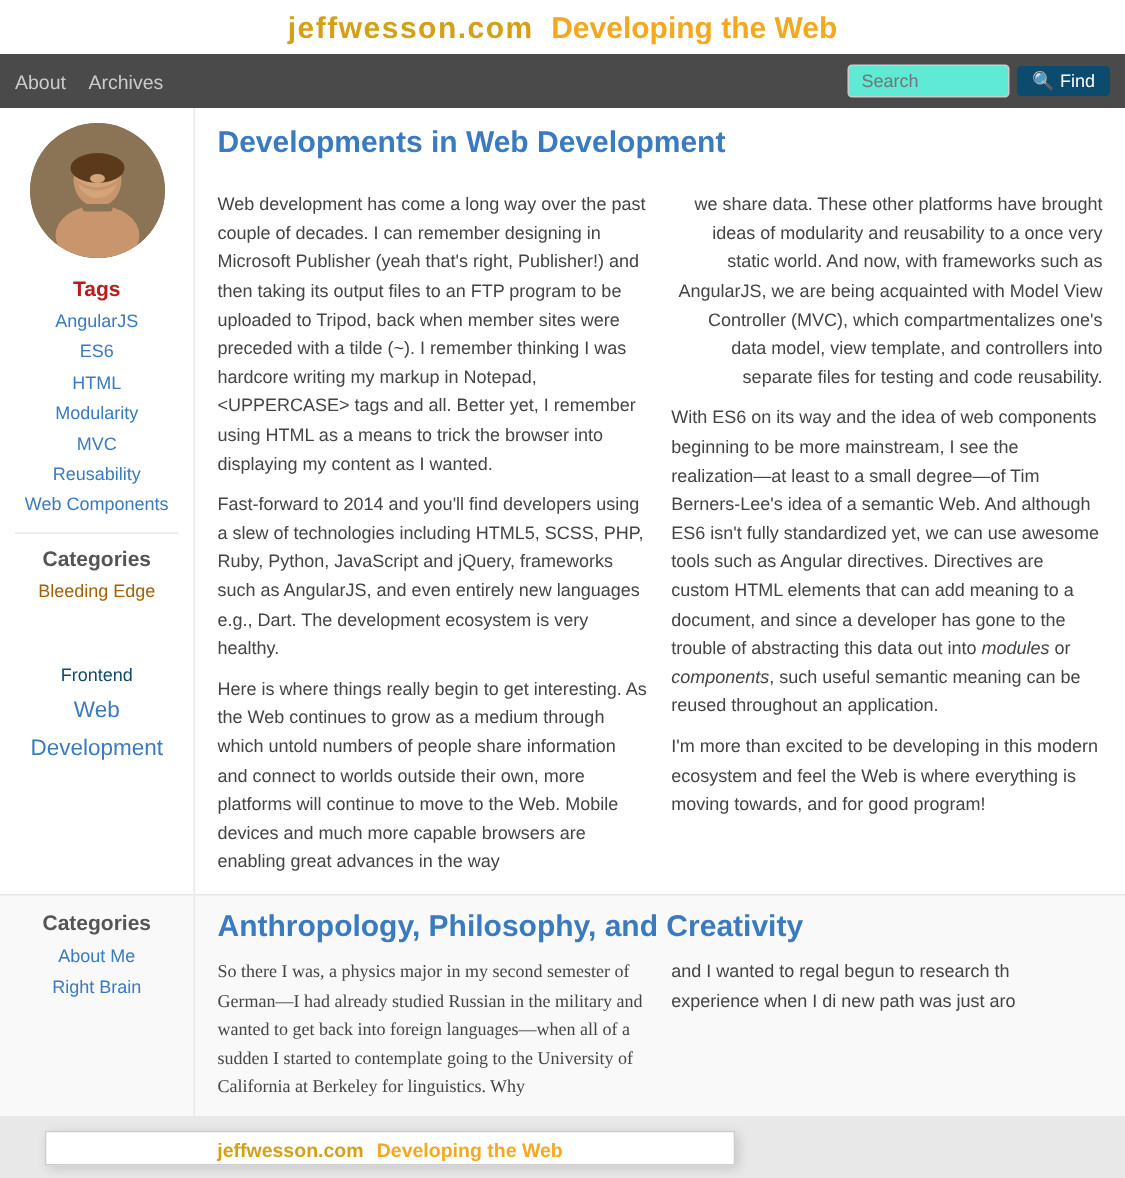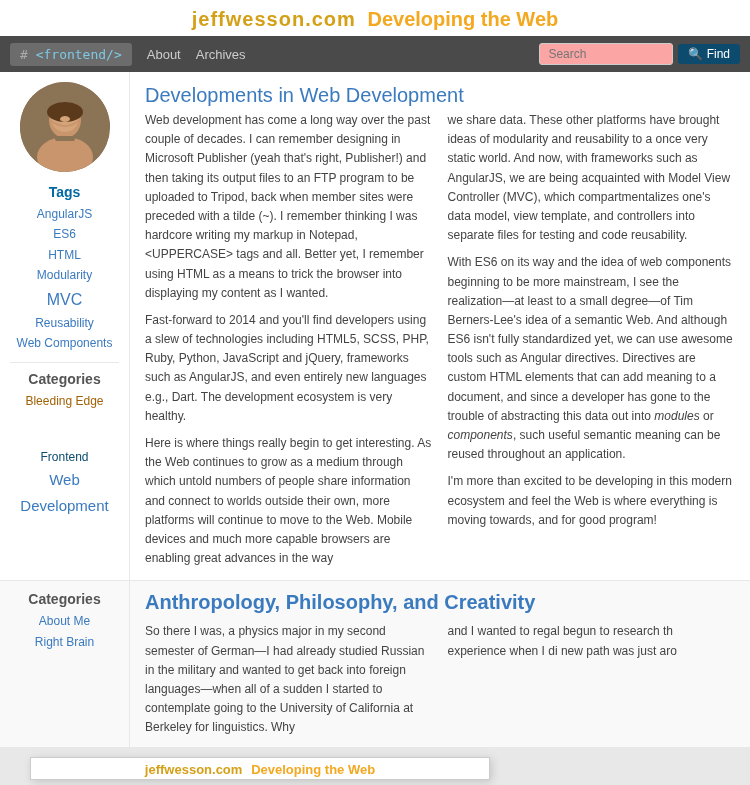--- a/index.html
+++ b/index.html
@@ -7,28 +7,24 @@
   </style>
 </head>
 <body>
 
 <div style="text-align:center; padding:8px 0 5px; background:#fff;">
   <span style="color:#d4a017; font-size:20px; font-weight:bold; letter-spacing:1px;">jeffwesson.com</span>
   <span style="color:#f4a820; font-size:20px; font-weight:bold; margin-left:8px;">Developing the Web</span>
 </div>
 
 <div style="background:#4a4a4a; display:flex; align-items:center; padding:0 10px; height:36px;">
-  <div style="background:#6c6c6c; color:#7ec8e3; font-family:monospace; font-size:13px; padding:4px 10px; border-radius:3px; margin-right:15px;">
-    <span style="color:#aaa;">#</span>
-    <span style="color:#7ec8e3;">&lt;frontend/&gt;</span>
-  </div>
   <a style="color:#ccc; font-size:13px; margin-right:15px; text-decoration:none; cursor:pointer;">About</a>
   <a style="color:#ccc; font-size:13px; margin-right:25px; text-decoration:none; cursor:pointer;">Archives</a>
   <div style="margin-left:auto; display:flex; align-items:center; gap:5px;">
-    <input type="text" placeholder="Search" style="padding: 3px 8px; border: 1px solid rgb(204, 204, 204); border-radius: 3px; font-size: 12px; width: 134px; background: #fca5a5;">
+    <input type="text" placeholder="Search" style="padding: 3px 8px; border: 1px solid rgb(204, 204, 204); border-radius: 3px; font-size: 12px; width: 108px; background: #5eead4;">
     <button style="background:#0c4a6e; color:#fff; border:none; padding:3px 10px; border-radius:3px; font-size:12px; cursor:pointer;">🔍 Find</button>
   </div>
 </div>
 
 <div style="display:flex; background:#fff;">
 
   <div style="width:130px; min-width:130px; padding:10px; border-right:1px solid #e8e8e8;">
 
     <div style="width:90px; height:90px; border-radius:50%; background:#8B7355; margin:0 auto 12px; overflow:hidden; display:flex; align-items:center; justify-content:center;">
       <svg width="90" height="90" viewBox="0 0 90 90">
@@ -36,67 +32,67 @@
         <ellipse cx="45" cy="38" rx="16" ry="18" fill="#c8956c"></ellipse>
         <ellipse cx="45" cy="75" rx="28" ry="20" fill="#c8956c"></ellipse>
         <circle cx="45" cy="36" r="14" fill="#d4a47a"></circle>
         <ellipse cx="45" cy="30" rx="18" ry="10" fill="#5a3a1a"></ellipse>
         <path d="M30 38 Q45 50 60 38" stroke="#c8956c" stroke-width="2" fill="none"></path>
         <rect x="35" y="54" width="20" height="5" rx="2" fill="#8B7355"></rect>
         <ellipse cx="45" cy="37" rx="5" ry="3" fill="#d4a47a"></ellipse>
       </svg>
     </div>
 
-    <div style="font-size:14px; font-weight:bold; color:#0369a1; text-align:center; margin-bottom:4px;">Tags</div>
+    <div style="font-size:14px; font-weight:bold; color:#b91c1c; text-align:center; margin-bottom:4px;">Tags</div>
     <a style="display:block; color:#3a7abf; font-size:12px; text-align:center; text-decoration:none; line-height:1.7;">AngularJS</a>
     <a style="display:block; color:#3a7abf; font-size:12px; text-align:center; text-decoration:none; line-height:1.7;">ES6</a>
     <a style="display:block; color:#3a7abf; font-size:12px; text-align:center; text-decoration:none; line-height:1.7;">HTML</a>
     <a style="display:block; color:#3a7abf; font-size:12px; text-align:center; text-decoration:none; line-height:1.7;">Modularity</a>
-    <a style="display:block; color:#3a7abf; font-size:16px; text-align:center; text-decoration:none; line-height:1.7;">MVC</a>
+    <a style="display:block; color:#3a7abf; font-size:12px; text-align:center; text-decoration:none; line-height:1.7;">MVC</a>
     <a style="display:block; color:#3a7abf; font-size:12px; text-align:center; text-decoration:none; line-height:1.7;">Reusability</a>
     <a style="display:block; color:#3a7abf; font-size:12px; text-align:center; text-decoration:none; line-height:1.7;">Web Components</a>
 
     <hr style="border:none; border-top:1px solid #e8e8e8; margin:8px 0;">
 
     <div style="font-size:14px; font-weight:bold; color:#555; text-align:center; margin-bottom:4px;">Categories</div>
     <a style="display:block; color:#a16207; font-size:12px; text-align:center; text-decoration:none; line-height:1.7;">Bleeding Edge</a>
     <a style="display:block; color:#0c4a6e; font-size:12px; text-align:center; text-decoration:none; line-height:1.7;margin-top:36px;">Frontend</a>
     <a style="display:block; color:#3a7abf; font-size:15px; text-align:center; text-decoration:none; line-height:1.7;">Web Development</a>
   </div>
 
   <div style="flex:1; padding:12px 15px;">
 
     <div>
-      <h1 style="font-size:20px; color:#3a7abf; font-weight:normal; margin-bottom:4px;">Developments in Web Development</h1>
+      <h1 style="font-size:20px; color:#3a7abf; font-weight:bold; margin-bottom:20px;">Developments in Web Development</h1>
       <div style="display:flex; gap:15px; font-size:12px; line-height:1.6; color:#444;">
         <div style="flex:1;">
           <p style="margin-bottom:8px;">Web development has come a long way over the past couple of decades. I can remember designing in Microsoft Publisher (yeah that's right, Publisher!) and then taking its output files to an FTP program to be uploaded to Tripod, back when member sites were preceded with a tilde (~). I remember thinking I was hardcore writing my markup in Notepad, &lt;UPPERCASE&gt; tags and all. Better yet, I remember using HTML as a means to trick the browser into displaying my content as I wanted.</p>
           <p style="margin-bottom:8px;">Fast-forward to 2014 and you'll find developers using a slew of technologies including HTML5, SCSS, PHP, Ruby, Python, JavaScript and jQuery, frameworks such as AngularJS, and even entirely new languages e.g., Dart. The development ecosystem is very healthy.</p>
           <p>Here is where things really begin to get interesting. As the Web continues to grow as a medium through which untold numbers of people share information and connect to worlds outside their own, more platforms will continue to move to the Web. Mobile devices and much more capable browsers are enabling great advances in the way</p>
         </div>
         <div style="flex:1;">
-          <p style="margin-bottom:8px;">we share data. These other platforms have brought ideas of modularity and reusability to a once very static world. And now, with frameworks such as AngularJS, we are being acquainted with Model View Controller (MVC), which compartmentalizes one's data model, view template, and controllers into separate files for testing and code reusability.</p>
+          <p style="margin-bottom:8px;text-align:right;">we share data. These other platforms have brought ideas of modularity and reusability to a once very static world. And now, with frameworks such as AngularJS, we are being acquainted with Model View Controller (MVC), which compartmentalizes one's data model, view template, and controllers into separate files for testing and code reusability.</p>
           <p style="margin-bottom:8px;">With ES6 on its way and the idea of web components beginning to be more mainstream, I see the realization—at least to a small degree—of Tim Berners-Lee's idea of a semantic Web. And although ES6 isn't fully standardized yet, we can use awesome tools such as Angular directives. Directives are custom HTML elements that can add meaning to a document, and since a developer has gone to the trouble of abstracting this data out into <em>modules</em> or <em>components</em>, such useful semantic meaning can be reused throughout an application.</p>
           <p>I'm more than excited to be developing in this modern ecosystem and feel the Web is where everything is moving towards, and for good program!</p>
         </div>
       </div>
     </div>
   </div>
 </div>
 
 <div style="display:flex; background:#f9f9f9; border-top:1px solid #e8e8e8;">
   <div style="width:130px; min-width:130px; padding:10px; border-right:1px solid #e8e8e8;">
     <div style="font-size:14px; font-weight:bold; color:#555; text-align:center; margin-bottom:4px;">Categories</div>
     <a style="display:block; color:#3a7abf; font-size:12px; text-align:center; text-decoration:none; line-height:1.7;">About Me</a>
     <a style="display:block; color:#3a7abf; font-size:12px; text-align:center; text-decoration:none; line-height:1.7;">Right Brain</a>
   </div>
   <div style="flex:1; padding:10px 15px;">
     <h1 style="font-size:20px; color:#3a7abf; font-weight:bold; margin-bottom:8px;">Anthropology, Philosophy, and Creativity</h1>
     <div style="display:flex; gap:15px; font-size:12px; line-height:1.6; color:#444;">
-      <div style="flex:1;">
+      <div style="flex:1;font-family:Liberation Serif, serif;">
         <p>So there I was, a physics major in my second semester of German—I had already studied Russian in the military and wanted to get back into foreign languages—when all of a sudden I started to contemplate going to the University of California at Berkeley for linguistics. Why</p>
       </div>
       <div style="flex:1;">
         <p>and I wanted to regal begun to research th experience when I di new path was just aro</p>
       </div>
     </div>
   </div>
 </div>
 
 <div style="position:relative; background:#e8e8e8; height:310px; overflow:hidden;">

